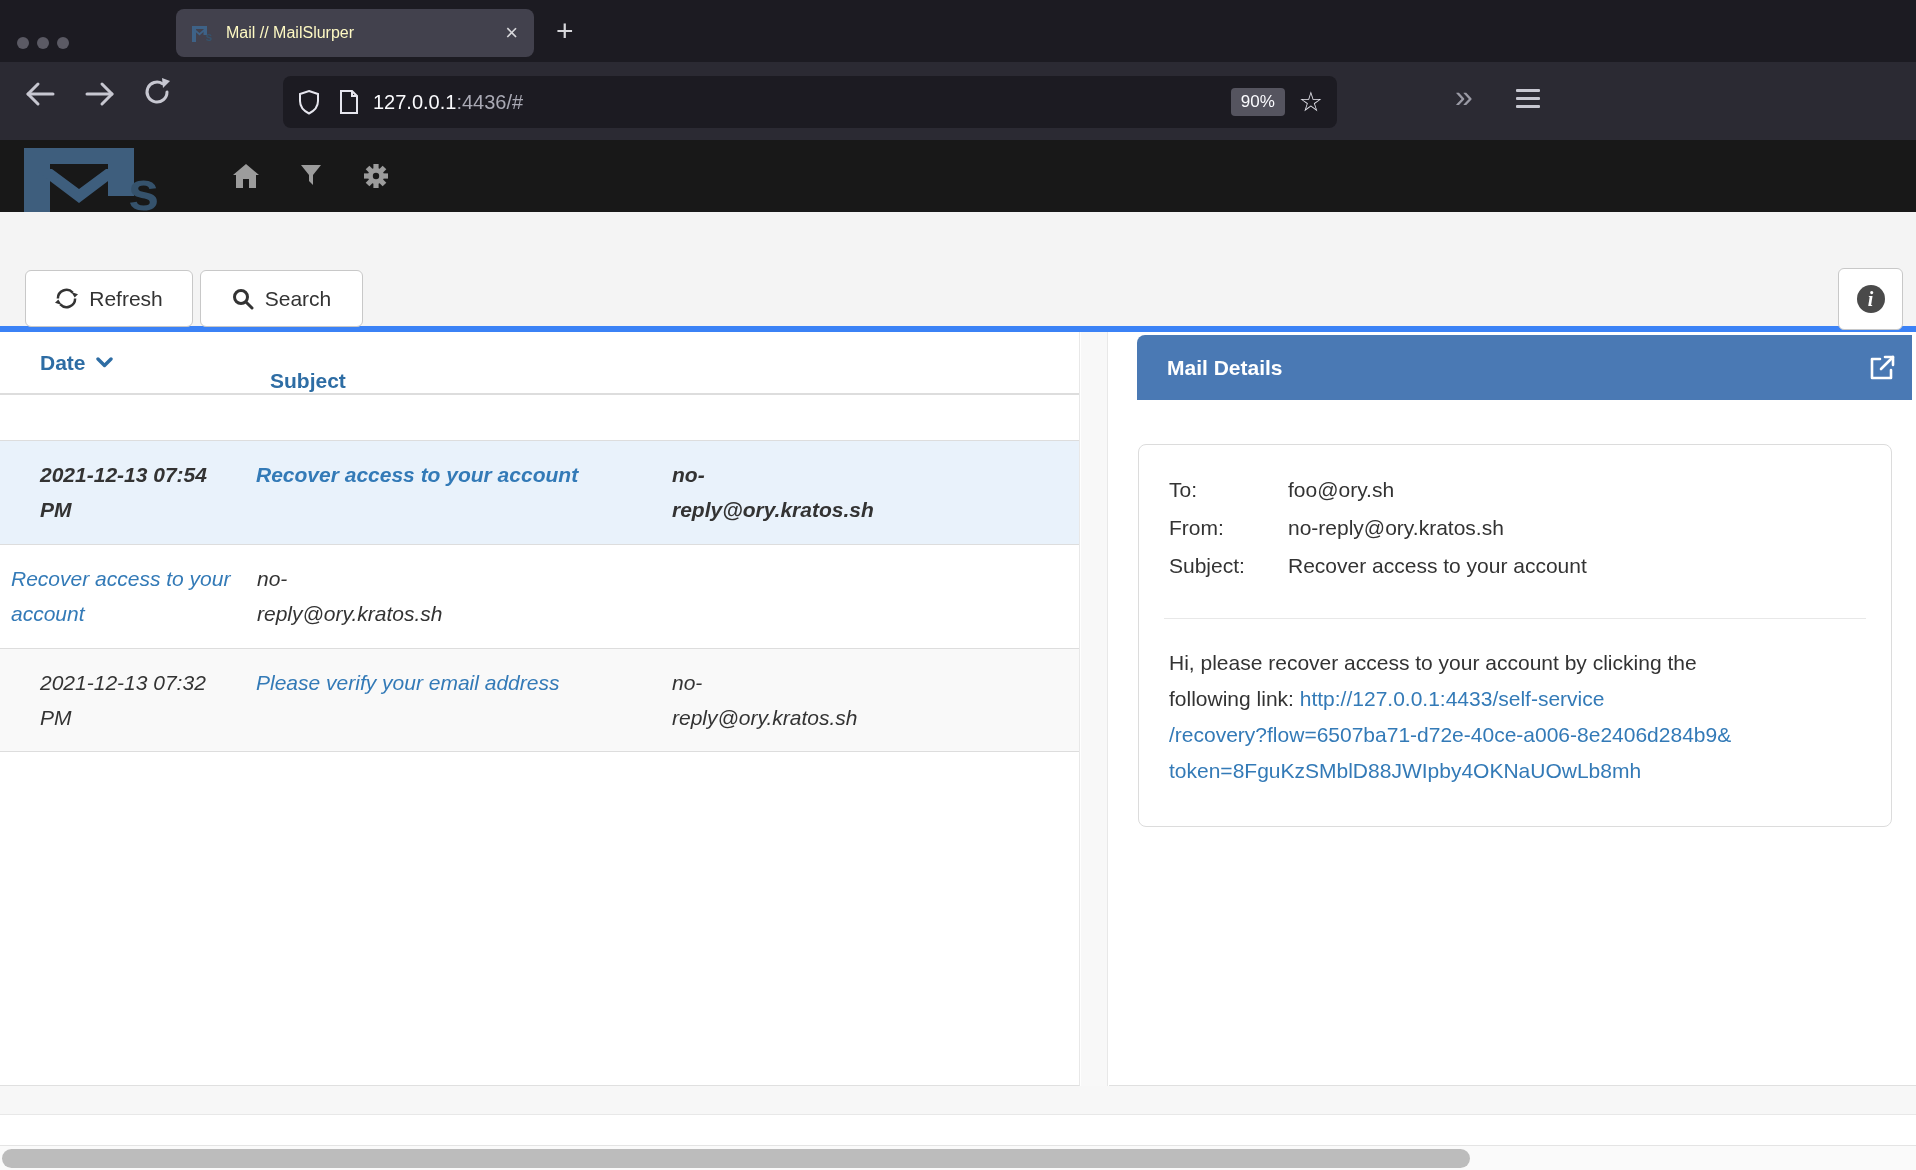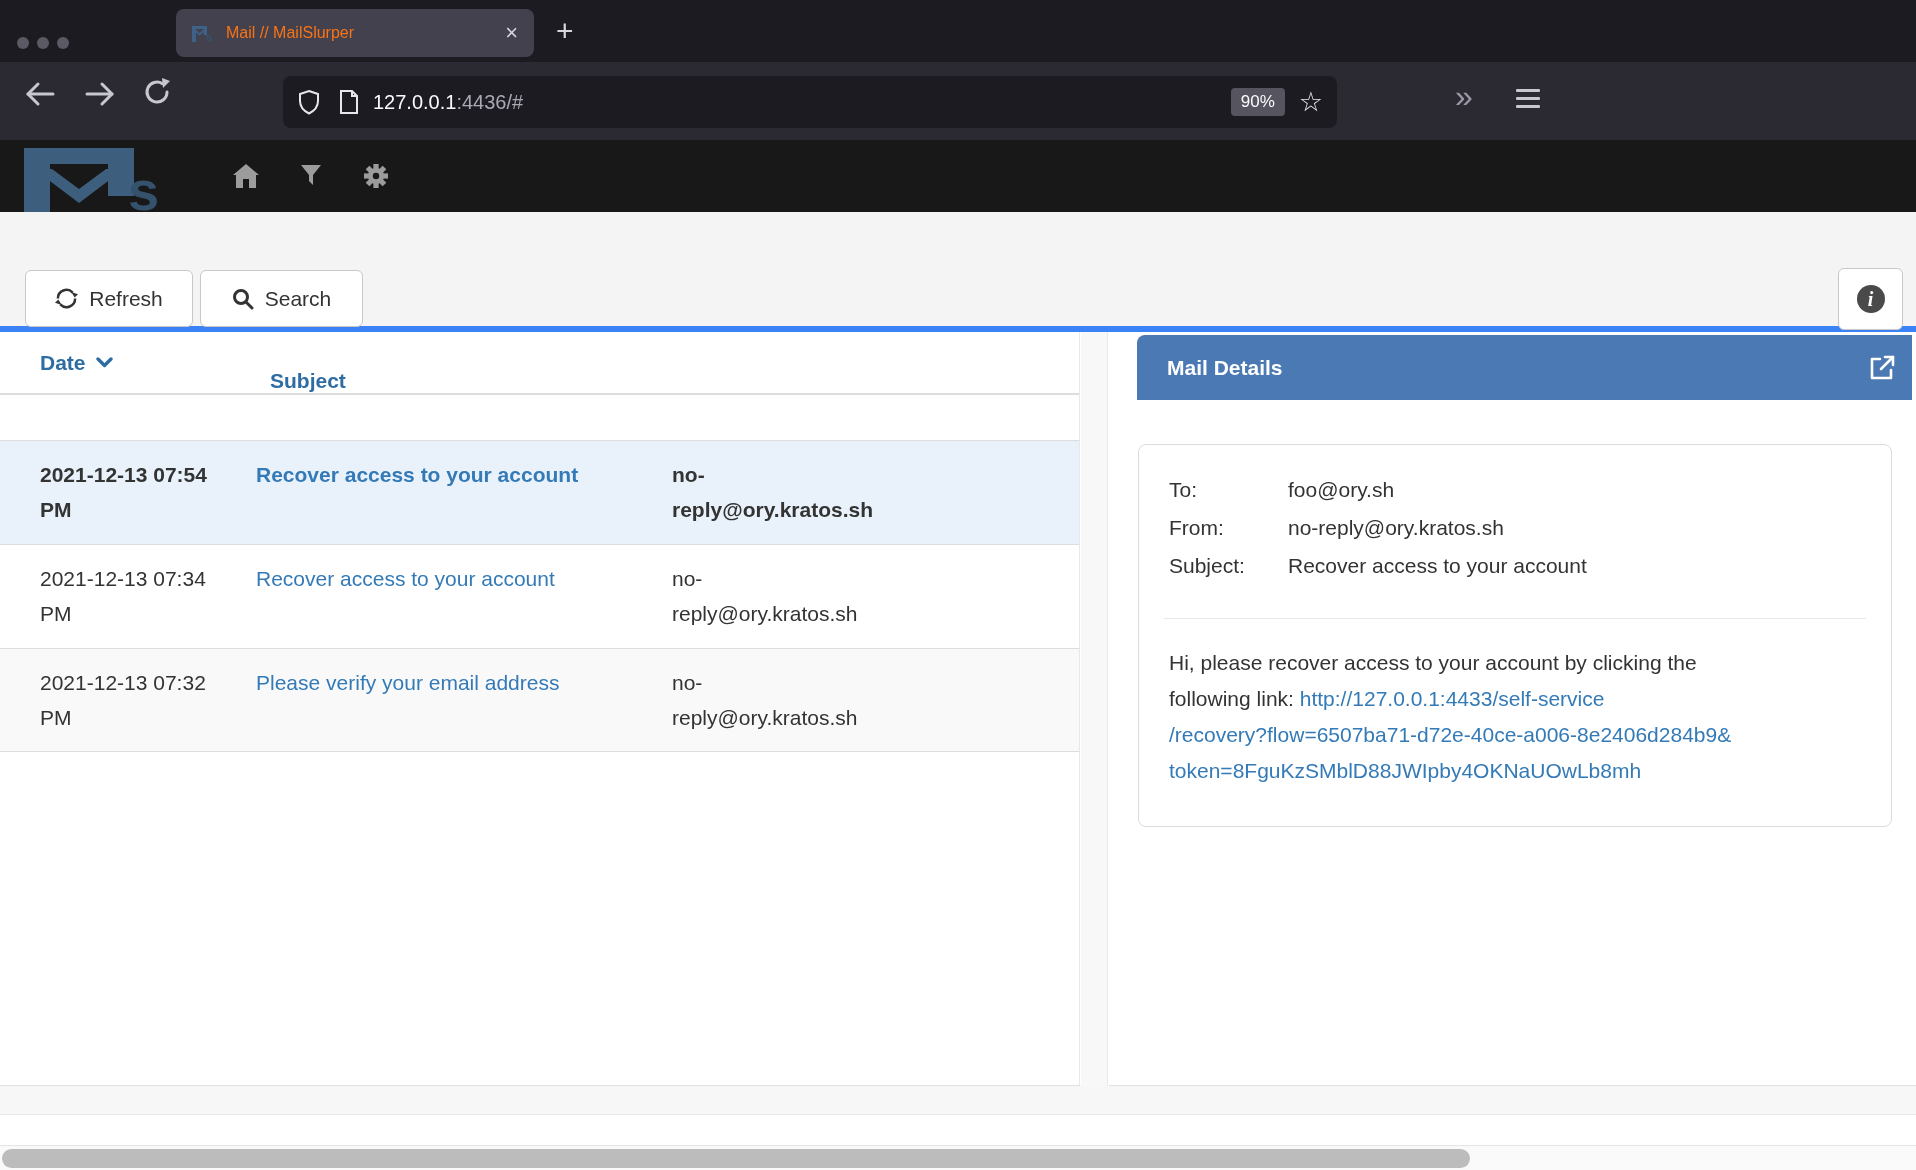--- a/index.html
+++ b/index.html
@@ -7,21 +7,21 @@
   body {
     position:relative; background:#ffffff; overflow:hidden;
     font-family:"Liberation Sans", sans-serif; color:#333;
   }
   
   .tabbar { position:absolute; left:0; top:0; width:1916px; height:62px; background:#1c1b22; }
   .win-dots { position:absolute; left:17px; top:37px; display:flex; gap:8px; }
   .win-dots i { width:12px; height:12px; border-radius:50%; background:#5b5a64; }
   .tab { position:absolute; left:176px; top:9px; width:358px; height:48px; background:#42414d;
          border-radius:8px; display:flex; align-items:center; padding:0 16px; }
-  .tab-title { color:#f97316; font-size:16px; margin-left:12px; flex:1; white-space:nowrap; overflow:hidden; }
+  .tab-title { color:#fef9c3; font-size:16px; margin-left:12px; flex:1; white-space:nowrap; overflow:hidden; }
   .tab-close { color:#d7d7db; font-size:22px; line-height:22px; cursor:default; }
   .newtab { position:absolute; left:556px; top:14px; color:#d7d7db; font-size:30px; font-weight:300; }
   
   .urlbar-row { position:absolute; left:0; top:62px; width:1916px; height:78px; background:#2b2a33; }
   .nav-glyph { position:absolute; top:18px; }
   .urlfield { position:absolute; left:283px; top:14px; width:1054px; height:52px; background:#1c1b22;
               border-radius:8px; display:flex; align-items:center; padding:0 14px; }
   .url-text { font-size:20px; margin-left:14px; white-space:nowrap; flex:1; }
   .url-host { color:#fbfbfe; }
   .url-suffix { color:#a9a9b4; }
@@ -56,21 +56,21 @@
   .detailpanel { position:absolute; left:1109px; top:0; right:0; height:754px; background:#fff;
                  border-bottom:1px solid #e0e0e0; }
   
   .thead { height:63px; border-bottom:2px solid #ddd; display:grid; grid-template-columns:245px 415px 1fr;
            align-items:center; color:#2e6da4; font-weight:bold; font-size:21px; }
   .th-date { padding-left:40px; display:flex; align-items:center; gap:10px; }
   .th-subject { padding-left:25px;margin-top:36px; }
   .th-from { padding-left:237px; }
   .tgap { height:45px; }
   .mrow { height:104px; border-top:1px solid #ddd; display:grid; grid-template-columns:245px 415px 1fr;
-          font-size:21px; line-height:35px; }
+          font-size:21px; line-height:35px;font-style:italic; }
   .mrow > div { padding-top:16px; }
   .mrow:last-child { border-bottom:1px solid #ddd; }
   .c-date { padding-left:40px; } .c-date span { display:block; width:185px; }
   .c-subject { padding-left:11px; }
   .c-from { padding-left:12px; } .c-from span { display:block; width:215px; overflow-wrap:break-word; }
   .subject-link { color:#337ab7; }
   .mrow.selected { background:#e9f2fb; font-weight:bold; }
   .mrow.stripe { background:#f9f9f9; }
   
   .panel-head { position:absolute; left:28px; top:3px; right:4px; height:65px; background:#4a79b4;
@@ -242,23 +242,20 @@
     <div class="mrow selected">
       <div class="c-date">
           <span>2021-12-13 07:54 PM</span>
         </div>
       <div class="c-subject"><span class="subject-link">Recover access to your account</span></div>
       <div class="c-from">
           <span>no-reply@ory.kratos.sh</span>
         </div>
     </div>
     <div class="mrow">
-      <div class="c-date">
-          <span>2021-12-13 07:34 PM</span>
-        </div>
       <div class="c-subject"><span class="subject-link">Recover access to your account</span></div>
       <div class="c-from">
           <span>no-reply@ory.kratos.sh</span>
         </div>
     </div>
     <div class="mrow stripe">
       <div class="c-date">
           <span>2021-12-13 07:32 PM</span>
         </div>
       <div class="c-subject"><span class="subject-link">Please verify your email address</span></div>

